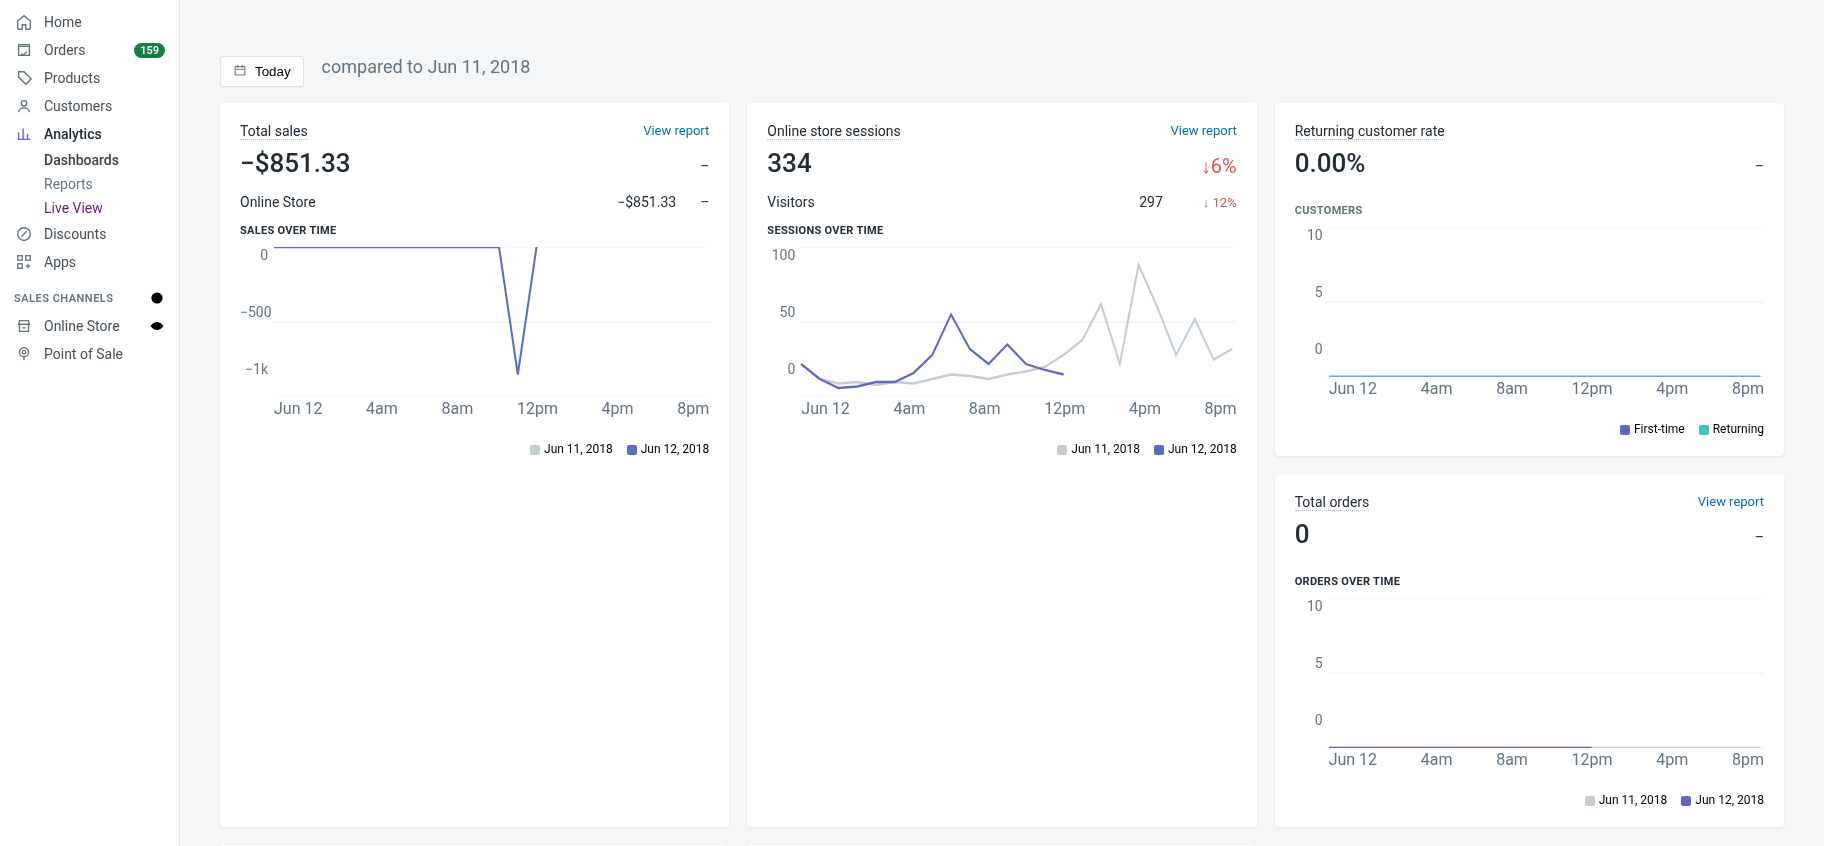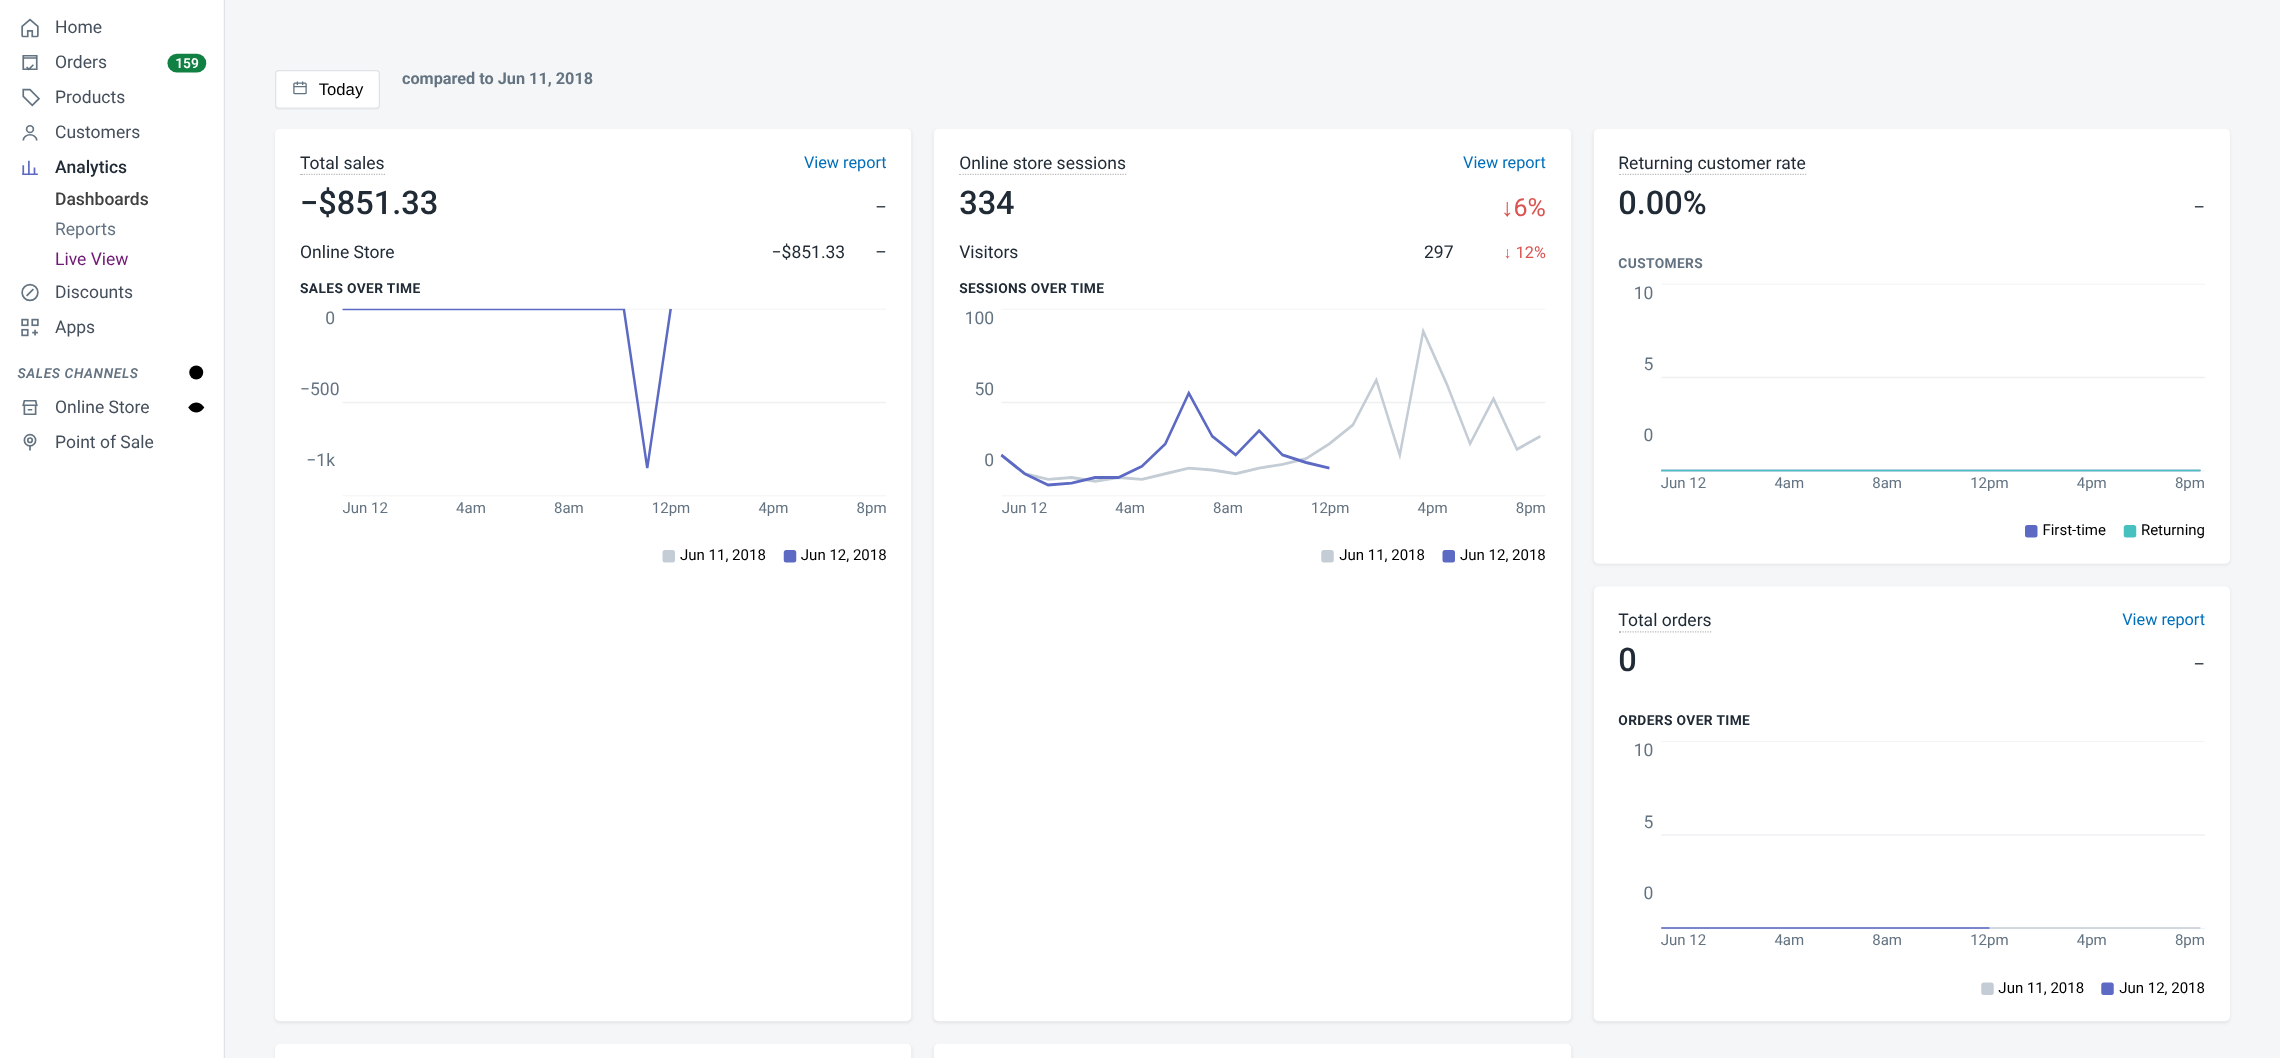--- a/index.html
+++ b/index.html
@@ -14,47 +14,47 @@
   
   .sidebar{width:180px;background:#fff;border-right:1px solid var(--border);padding:8px 0;display:flex;flex-direction:column;}
   .nav{flex:1;}
   .nav-item{display:flex;align-items:center;padding:4px 14px;color:#454f5b;cursor:pointer;position:relative;}
   .nav-item .icon{width:20px;height:20px;margin-right:10px;display:flex;align-items:center;justify-content:center;color:#637381;}
   .nav-item .label{flex:1;}
   .nav-item .badge{background:var(--teal);color:#fff;font-size:11px;padding:1px 6px;border-radius:8px;font-weight:600;}
   .nav-sub{padding-left:44px;}
   .nav-sub .nav-item{padding-left:0;}
   .nav-sub .nav-item.active{color:#404040;font-weight:500;}
-  .section-label{padding:14px 14px 6px;font-size:11px;color:#637381;font-weight:600;letter-spacing:.5px;display:flex;align-items:center;font-style:italic;}
+  .section-label{padding:14px 14px 6px;font-size:11px;color:#637381;font-weight:600;letter-spacing:.5px;display:flex;align-items:center;}
   .section-label .spacer{flex:1;}
   .section-label .add,.nav-item .eye{width:16px;height:16px;color:#637381;}
   
   .main{flex:1;padding:20px 40px;}
   .title{font-size:24px;font-weight:600;margin:6px 0 22px;}
   .date-row{display:flex;align-items:flex-start;gap:18px;margin-bottom:16px;margin-top:36px;}
   .date-btn{background:#fff;border:1px solid var(--border);border-radius:3px;padding:6px 12px;display:inline-flex;align-items:center;gap:8px;cursor:pointer;box-shadow:0 1px 0 rgba(0,0,0,.03);}
-  .compared{color:var(--muted);font-size:13px;font-weight:bold;}
+  .compared{color:var(--muted);font-size:18px;}
   .grid{display:grid;grid-template-columns:1fr 1fr 1fr;gap:18px;}
   .card{background:var(--card);border-radius:4px;box-shadow:0 1px 3px rgba(0,0,0,.08);padding:20px;}
   .card-head{display:flex;justify-content:space-between;align-items:flex-start;}
   .card-title{font-weight:400;border-bottom:1px dotted #bbb;display:inline-block;}
   .view-report{color:var(--link);font-size:13px;cursor:pointer;}
   .big{font-size:26px;font-weight:500;margin:8px 0 14px;}
   .delta{font-size:20px;color:var(--red);font-weight:400;}
   .dash{color:#212b36;}
   .row{display:flex;align-items:center;padding:2px 0;}
   .row .f{flex:1;}
   .row .neg{margin-right:24px;}
   .row .d{color:#212b36;}
   .subhead{font-size:11px;font-weight:700;color:#212b36;letter-spacing:.3px;margin:12px 0 10px;}
   .subhead.muted{color:var(--muted);}
   .chart{position:relative;height:150px;margin-top:4px;}
   .chart svg{width:100%;height:100%;display:block;}
   .chart .ylabels{position:absolute;left:0;top:0;height:130px;display:flex;flex-direction:column;justify-content:space-between;font-size:14px;color:var(--muted);text-align:right;width:28px;}
-  .xaxis{display:flex;justify-content:space-between;font-size:12px;color:var(--muted);padding-left:34px;margin-top:2px;}
+  .xaxis{display:flex;justify-content:space-between;font-size:16px;color:var(--muted);padding-left:34px;margin-top:2px;}
   .legend{display:flex;justify-content:flex-end;gap:14px;font-size:12px;color:#000000;margin-top:24px;}
   .legend .sw{width:10px;height:10px;border-radius:2px;display:inline-block;margin-right:4px;vertical-align:middle;}
   .sw.g{background:#c4cdd5;} .sw.p{background:#5c6ac4;} .sw.t{background:#47c1bf;}
   .redtxt{color:var(--red);font-size:13px;}
   .icon svg{width:18px;height:18px;stroke:currentColor;fill:none;stroke-width:1.5;}
   .head-row{display:flex;justify-content:space-between;align-items:center;}
 </style>
 </head>
 <body>
 

